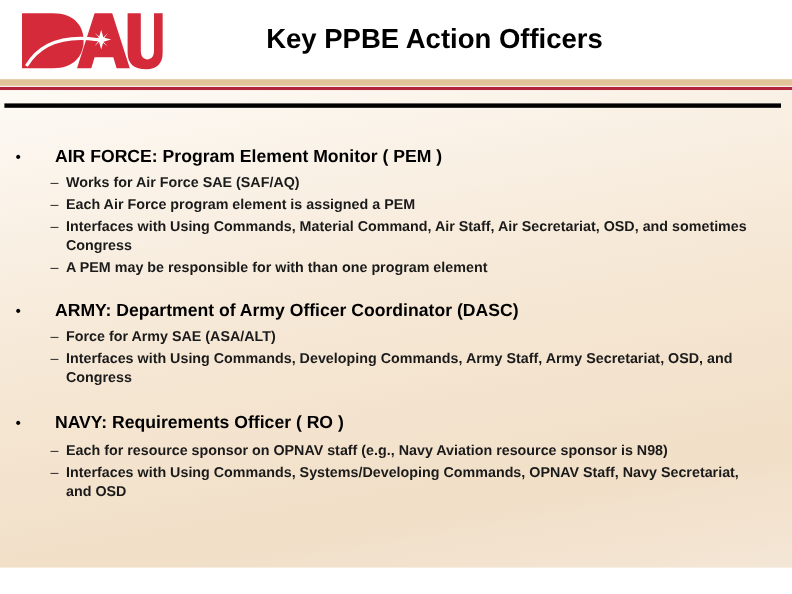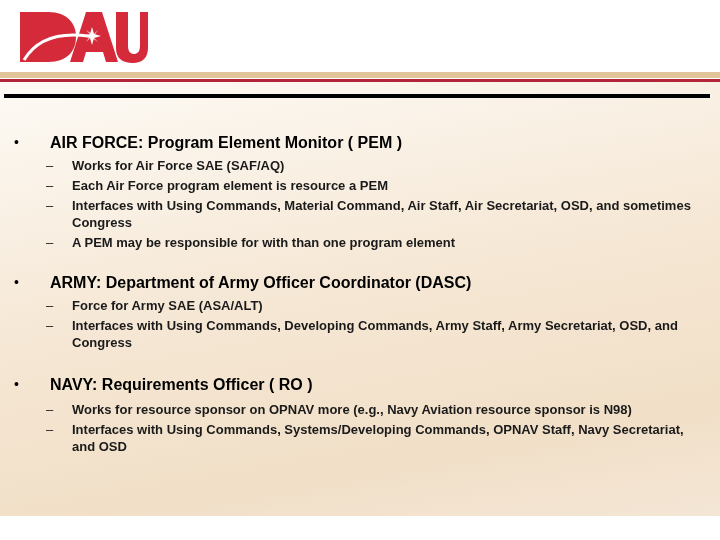--- a/index.html
+++ b/index.html
@@ -24,61 +24,62 @@
     .content { position: absolute; left: 0; top: 0; width: 720px; }
     .bullet {
       position: absolute; left: 14px; font-size: 16px; font-weight: bold; color: #000;
     }
     .bullet .dot { position: absolute; left: 0; top: 0; font-weight: normal; font-size: 14px; }
     .bullet .text { position: absolute; left: 36px; top: 0; white-space: nowrap; }
     .sub {
       position: absolute; left: 46px; font-size: 13px; font-weight: bold; color: #1a1a1a; line-height: 17px;
     }
     .sub .dash { position: absolute; left: 0; top: 0; font-weight: normal; }
-    .sub .text { position: absolute; left: 26px; top: 0; width: 630px; }
+    .sub .text { position: absolute; left: 14px; top: 0; width: 630px; }
   </style>
 </head>
 <body>
 
 <div class="header">
   <svg class="logo" viewBox="0 0 130 54">
 
     <path d="M2 2 H30 C50 2 58 14 58 27 C58 40 50 52 30 52 H2 Z" fill="#d42a3a"></path>
 
     <path d="M52 52 L68 2 H84 L100 52 H88 L85 42 H68 L65 52 Z" fill="#d42a3a"></path>
 
     <path d="M98 2 H110 V36 C110 42 113 44 116 44 C119 44 122 42 122 36 V2 H130 V38 C130 48 124 53 115 53 C104 53 98 48 98 38 Z" fill="#d42a3a"></path>
 
     <path d="M6 50 C18 30 40 22 70 26" stroke="#ffffff" stroke-width="3" fill="none"></path>
 
     <g transform="translate(74 26)" fill="#ffffff">
       <polygon points="0,-9 2,-2 9,0 2,2 0,9 -2,2 -9,0 -2,-2"></polygon>
       <polygon points="-6,-6 1,-1 6,-6 1,1 6,6 -1,1 -6,6 -1,-1"></polygon>
     </g>
   </svg>
+  <div class="title">Key PPBE Action Officers</div>
 </div>
 
 <div class="stripe-tan"></div>
 <div class="stripe-red"></div>
 <div class="body-bg"></div>
 <div class="stripe-black"></div>
 
 <div class="content">
 
   <div class="bullet" style="top:134px">
     <span class="dot">•</span>
     <span class="text">AIR FORCE:  Program Element Monitor ( PEM )</span>
   </div>
   <div class="sub" style="top:157px">
     <span class="dash">–</span>
     <span class="text">Works for Air Force SAE (SAF/AQ)</span>
   </div>
   <div class="sub" style="top:177px">
     <span class="dash">–</span>
-    <span class="text">Each Air Force program element is resource a PEM</span>
+    <span class="text">Each Air Force program element is assigned a PEM</span>
   </div>
   <div class="sub" style="top:197px">
     <span class="dash">–</span>
     <span class="text">Interfaces with Using Commands, Material Command, Air Staff, Air Secretariat, OSD, and sometimes Congress</span>
   </div>
   <div class="sub" style="top:234px">
     <span class="dash">–</span>
     <span class="text">A PEM may be responsible for with than one program element</span>
   </div>
 
@@ -94,19 +95,19 @@
     <span class="dash">–</span>
     <span class="text">Interfaces with Using Commands, Developing Commands, Army Staff, Army Secretariat, OSD, and Congress</span>
   </div>
 
   <div class="bullet" style="top:376px">
     <span class="dot">•</span>
     <span class="text">NAVY:  Requirements Officer ( RO )</span>
   </div>
   <div class="sub" style="top:401px">
     <span class="dash">–</span>
-    <span class="text">Works for resource sponsor on OPNAV more (e.g., Navy Aviation resource sponsor is N98)</span>
+    <span class="text">Each for resource sponsor on OPNAV staff (e.g., Navy Aviation resource sponsor is N98)</span>
   </div>
   <div class="sub" style="top:421px">
     <span class="dash">–</span>
     <span class="text">Interfaces with Using Commands, Systems/Developing Commands, OPNAV Staff, Navy Secretariat, and OSD</span>
   </div>
 </div>
 
 </body></html>

